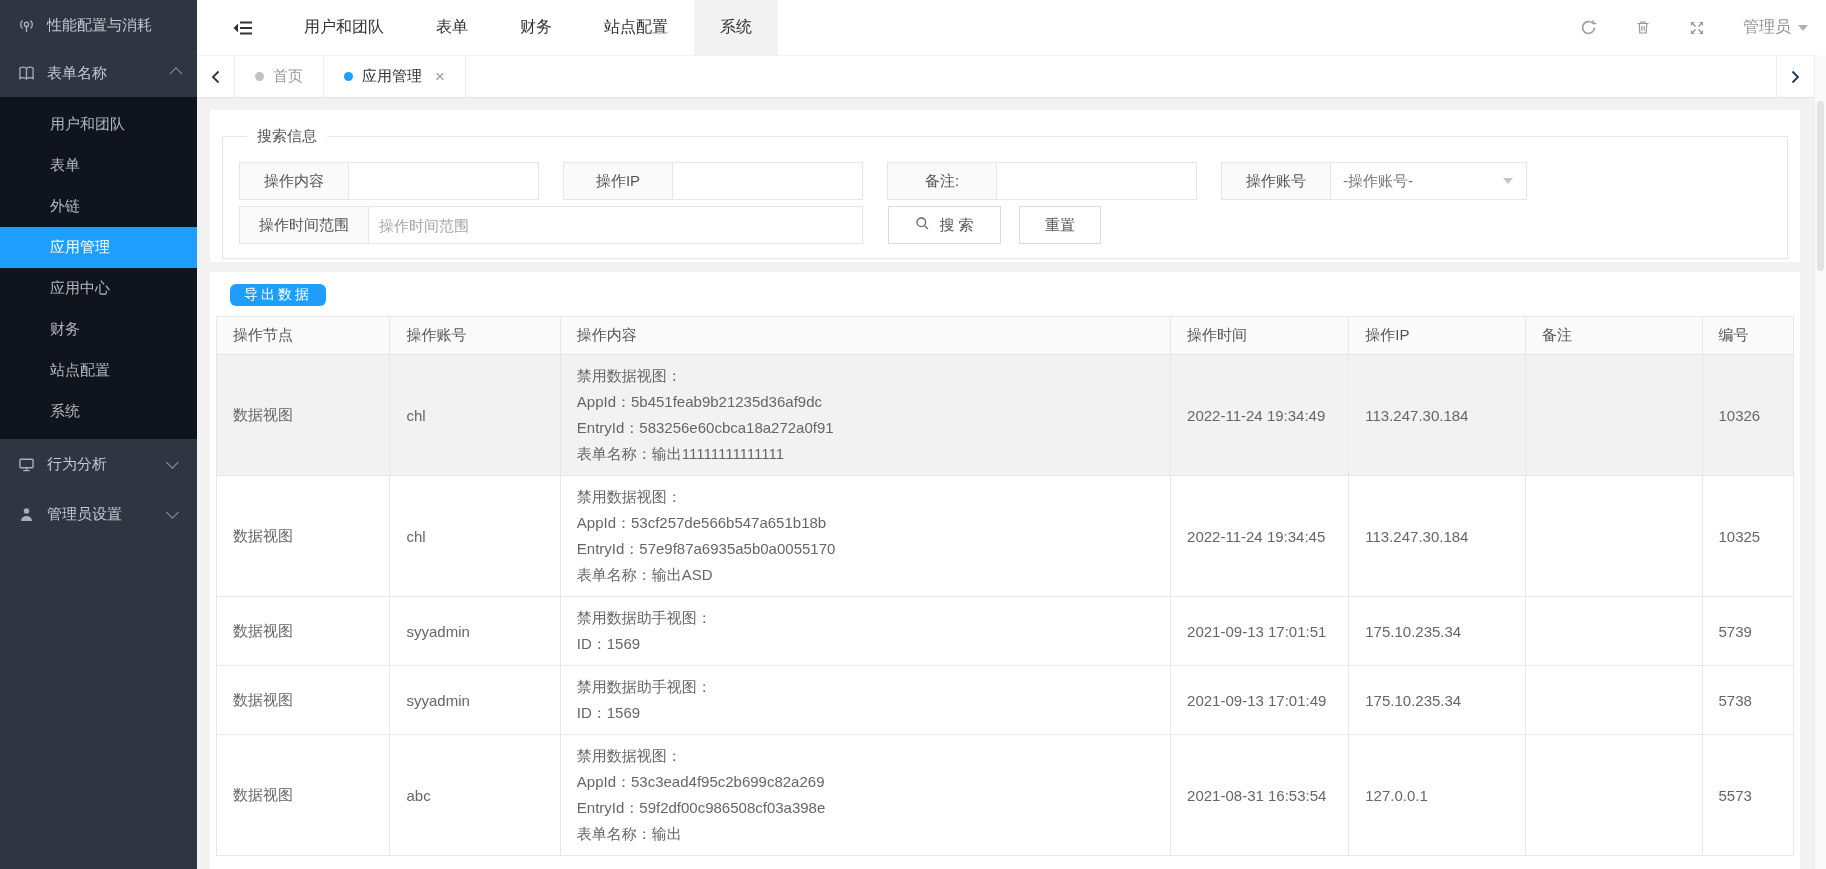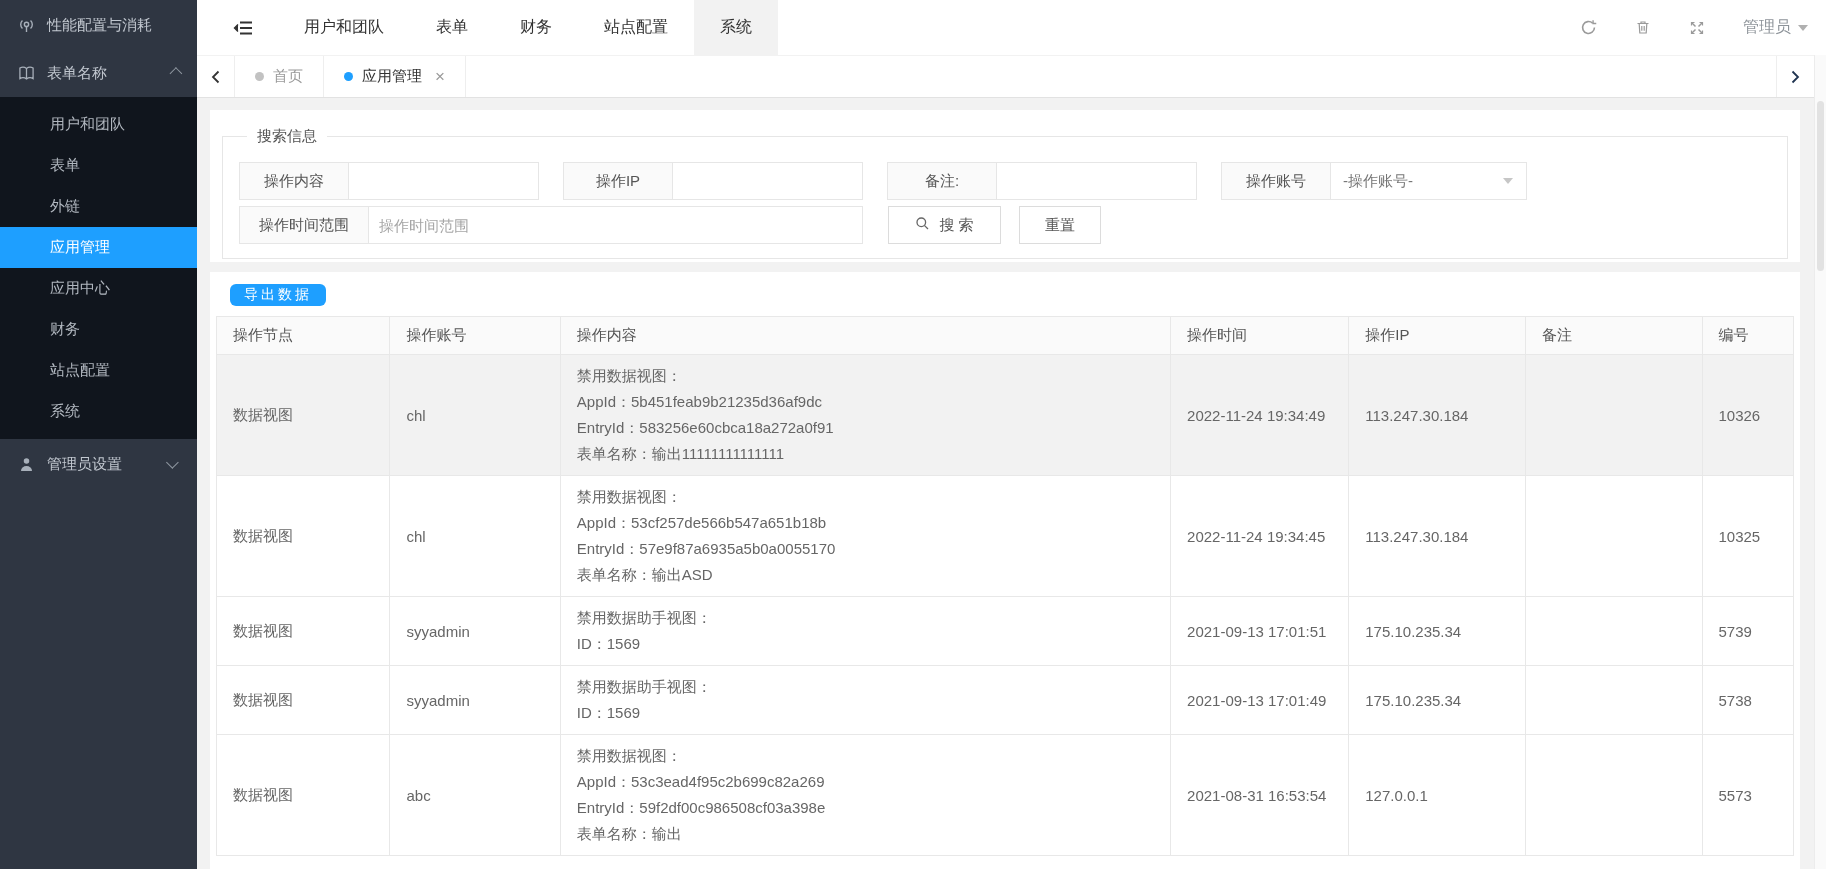--- a/index.html
+++ b/index.html
@@ -116,20 +116,30 @@
     <div class="sub-item">用户和团队</div>
     <div class="sub-item">表单</div>
     <div class="sub-item">外链</div>
     <div class="sub-item active">应用管理</div>
     <div class="sub-item">应用中心</div>
     <div class="sub-item">财务</div>
     <div class="sub-item">站点配置</div>
     <div class="sub-item">系统</div>
   </div>
 
+  <div class="menu-item">
+    <span class="mi-ico">
+      <svg width="17" height="17" viewBox="0 0 16 16" fill="none" stroke="#a8b0ba" stroke-width="1.3">
+        <rect x="1.8" y="3" width="12.4" height="8" rx="1"></rect>
+          <path d="M8 11v2.5M5 13.8h6"></path>
+      </svg>
+      </span>
+    <span>行为分析</span>
+    <span class="chev down"></span>
+  </div>
 
   <div class="menu-item">
     <span class="mi-ico">
       <svg width="17" height="17" viewBox="0 0 16 16" fill="#a8b0ba">
         <circle cx="8" cy="4.8" r="2.6"></circle>
           <path d="M2.8 14a5.2 4.6 0 0 1 10.4 0Z"></path>
       </svg>
       </span>
     <span>管理员设置</span>
     <span class="chev down"></span>

